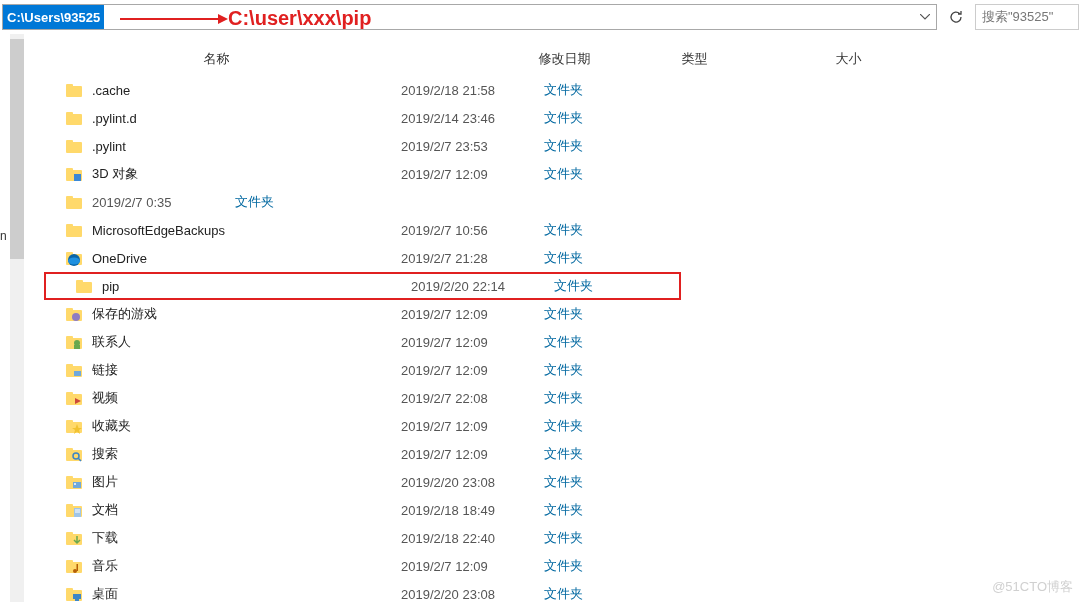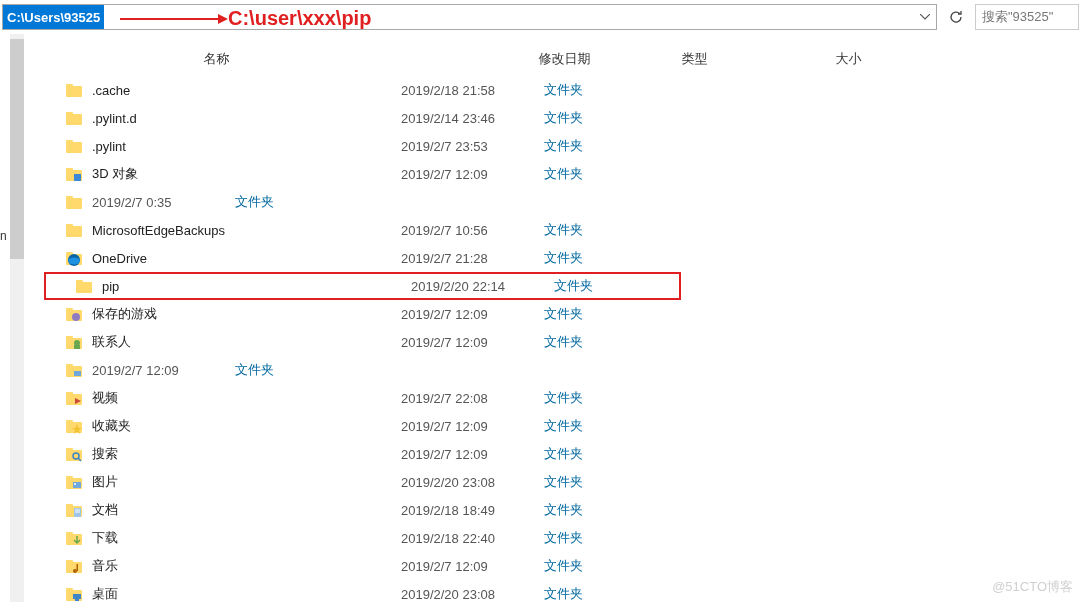--- a/index.html
+++ b/index.html
@@ -333,20 +333,21 @@
           <span class="ftype">文件夹</span>
         </div>
         <div class="file-row">
           <span class="folder-icon">
             <svg width="18" height="16" viewBox="0 0 18 16">
               <rect x="0" y="4" width="16" height="11" rx="1" fill="#ffd96b"></rect>
               <rect x="0" y="2" width="7" height="4" rx="1" fill="#ffd96b"></rect>
               <rect x="8" y="9" width="7" height="5" fill="#6fa8dc"></rect>
             </svg>
           </span>
+          <span class="fname">链接</span>
           <span class="fdate">2019/2/7 12:09</span>
           <span class="ftype">文件夹</span>
         </div>
         <div class="file-row">
           <span class="folder-icon">
             <svg width="18" height="16" viewBox="0 0 18 16">
               <rect x="0" y="4" width="16" height="11" rx="1" fill="#ffd96b"></rect>
               <rect x="0" y="2" width="7" height="4" rx="1" fill="#ffd96b"></rect>
               <polygon points="9,8 15,11 9,14" fill="#cc4a3b"></polygon>
             </svg>

